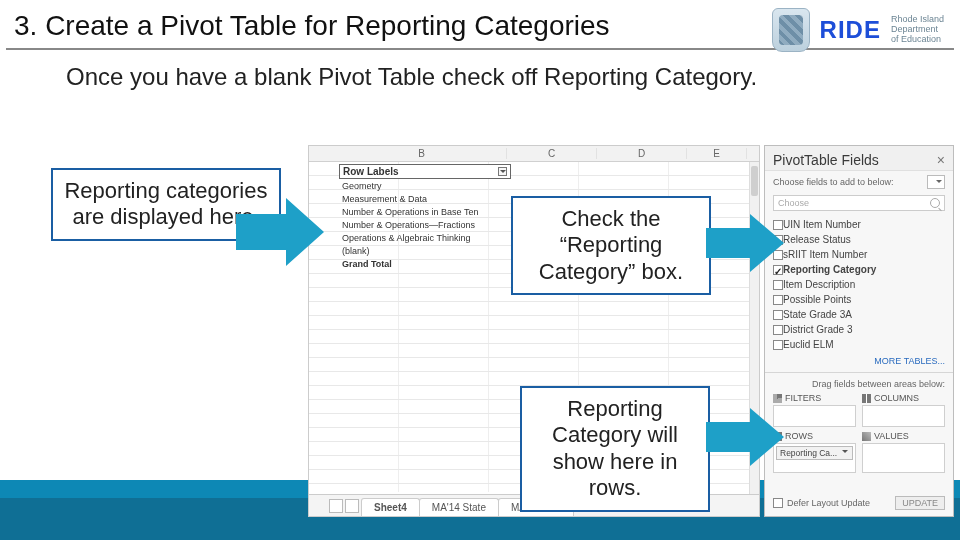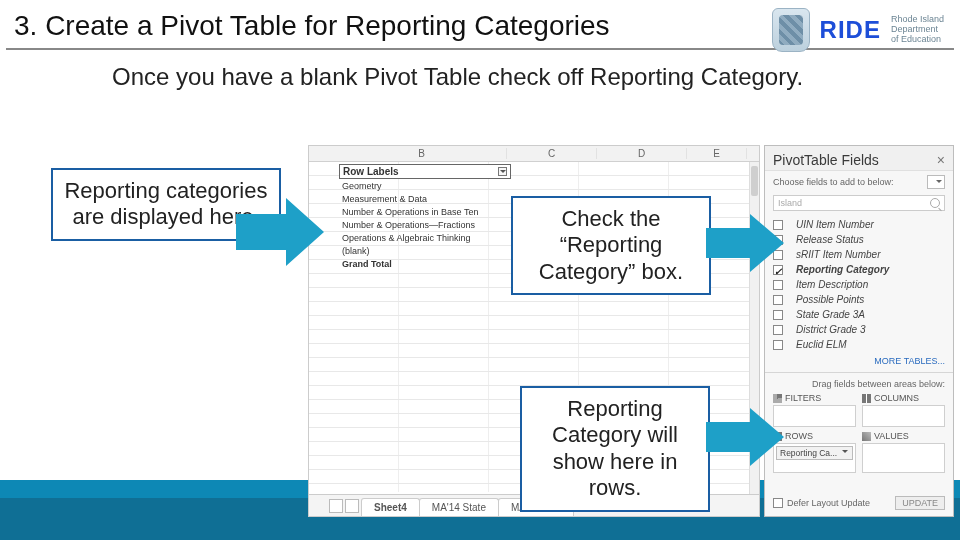--- a/index.html
+++ b/index.html
@@ -18,21 +18,21 @@
     padding:10px 14px 6px 14px;
     color:#111;
     position:relative;
     z-index:3;
   }
   .title-rule {
     height:2px; background:#888; margin:0 6px 0 6px;
   }
   .subtitle {
     font-size:24px;
-    padding:12px 60px 4px 112px;
+    padding:12px 60px 4px 66px;
     line-height:1.25;
   }
   
   .logo {
     position:absolute; top:8px; right:16px;
     display:flex; align-items:center; gap:10px;
   }
   .logo .badge {
     width:38px; height:44px;
     background:linear-gradient(#d9e6ef,#bcd0dd);
@@ -132,21 +132,21 @@
   .pane .hint { padding:4px 8px; color:#666; font-size:9px; display:flex; justify-content:space-between; align-items:center;}
   .pane .gear { width:18px;height:14px;border:1px solid #bbb;background:#fff;position:relative;}
   .pane .gear::after{content:"";position:absolute;right:2px;top:4px;border:3px solid transparent;border-top-color:#666;}
   .pane .search {
     margin:2px 8px 4px 8px; height:16px; border:1px solid #ccc; background:#fff;
     display:flex; align-items:center; padding:0 4px; color:#aaa; font-size:9px;
   }
   .pane .search .mag { width:10px;height:10px;border:1px solid #aaa;border-radius:50%;margin-left:auto;position:relative;}
   .pane .search .mag::after{content:"";position:absolute;right:-3px;bottom:-3px;width:4px;height:1px;background:#aaa;transform:rotate(45deg);}
   .pane .fields { padding:2px 8px; flex:0 0 auto;}
-  .pane .field { display:flex; align-items:center; gap:13px; line-height:15px; white-space:nowrap; overflow:hidden;font-style:italic;}
+  .pane .field { display:flex; align-items:center; gap:0; line-height:15px; white-space:nowrap; overflow:hidden;}
   .pane .cb { width:10px;height:10px;border:1px solid #888;background:#fff; flex:0 0 10px; position:relative;}
   .pane .cb.checked::after{content:"";position:absolute;left:1px;top:-1px;font-size:10px;}
   .pane .cb.checked{background:#fff;}
   .pane .cb.checked::after{content:"✓";color:#222;left:0;top:-2px;}
   .pane .field.checked span{ font-weight:600;}
   .pane .more { color:#2a6bbf; padding:2px 8px 6px 8px; font-size:9px;}
   .pane .areas-hint { padding:6px 8px 4px 8px; border-top:1px solid #d6d6d6; color:#666; font-size:9px;}
   .pane .areas { display:grid; grid-template-columns:1fr 1fr; grid-template-rows:auto auto; gap:4px 6px; padding:0 8px 4px 8px;}
   .pane .area .alabel{ font-size:9px; color:#555; display:flex; align-items:center; gap:3px; margin-bottom:2px;}
   .pane .area .ico{ width:9px;height:9px; }
@@ -249,21 +249,21 @@
 <div class="pane">
   <div class="ptitle">
     <span>PivotTable Fields</span>
     <span class="x">×</span>
   </div>
   <div class="hint">
     <span>Choose fields to add to below:</span>
     <span class="gear"></span>
   </div>
   <div class="search">
-    <span>Island</span>
+    <span>Choose</span>
     <span class="mag"></span>
   </div>
   <div class="fields">
     <div class="field">
         <span class="cb"></span>
         <span>UIN Item Number</span>
       </div>
     <div class="field">
         <span class="cb"></span>
         <span>Release Status</span>

